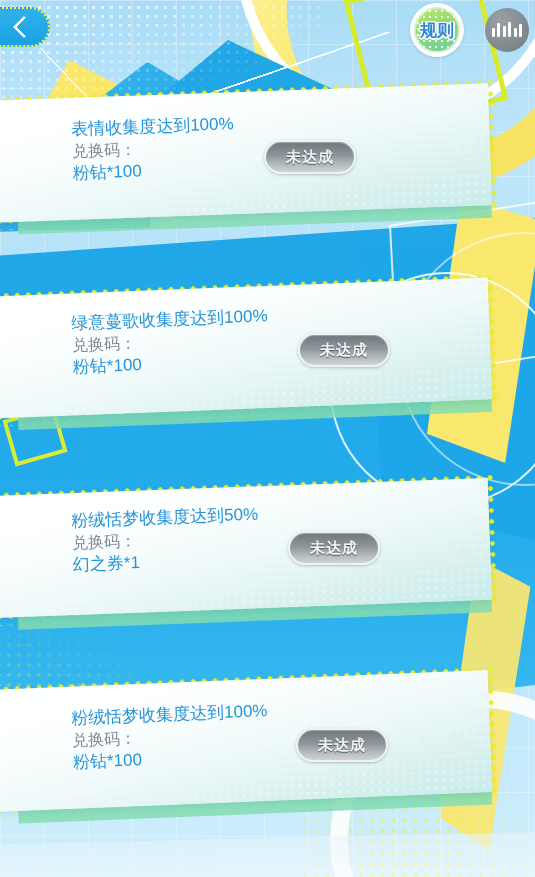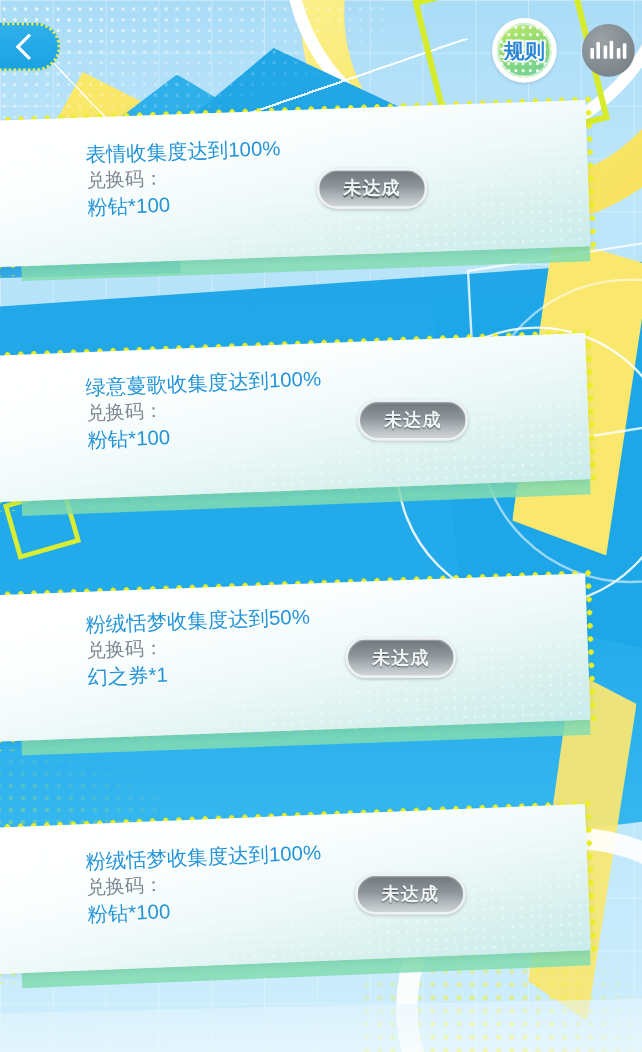--- a/index.html
+++ b/index.html
@@ -173,21 +173,21 @@
     opacity:.55;
   }
   .blue-deep-left{
     left:-30px;top:196px;width:180px;height:34px;
     background:#1c9fe0;
     transform:rotate(-1.6deg);
     opacity:.85;
   }
 
   
-  .topbar{position:absolute;left:0;top:12px;width:509px;height:58px;z-index:40;text-decoration:underline;}
+  .topbar{position:absolute;left:0;top:0;width:509px;height:58px;z-index:40;text-decoration:underline;}
 
   .back-btn{
     position:absolute;left:-26px;top:7px;
     width:76px;height:40px;
     background:linear-gradient(180deg,#2fb0ec,#1ba2e4);
     border-radius:20px;
     border:2px dotted #f2f23c;
     box-sizing:border-box;
     display:flex;align-items:center;justify-content:flex-end;
     padding-right:14px;

